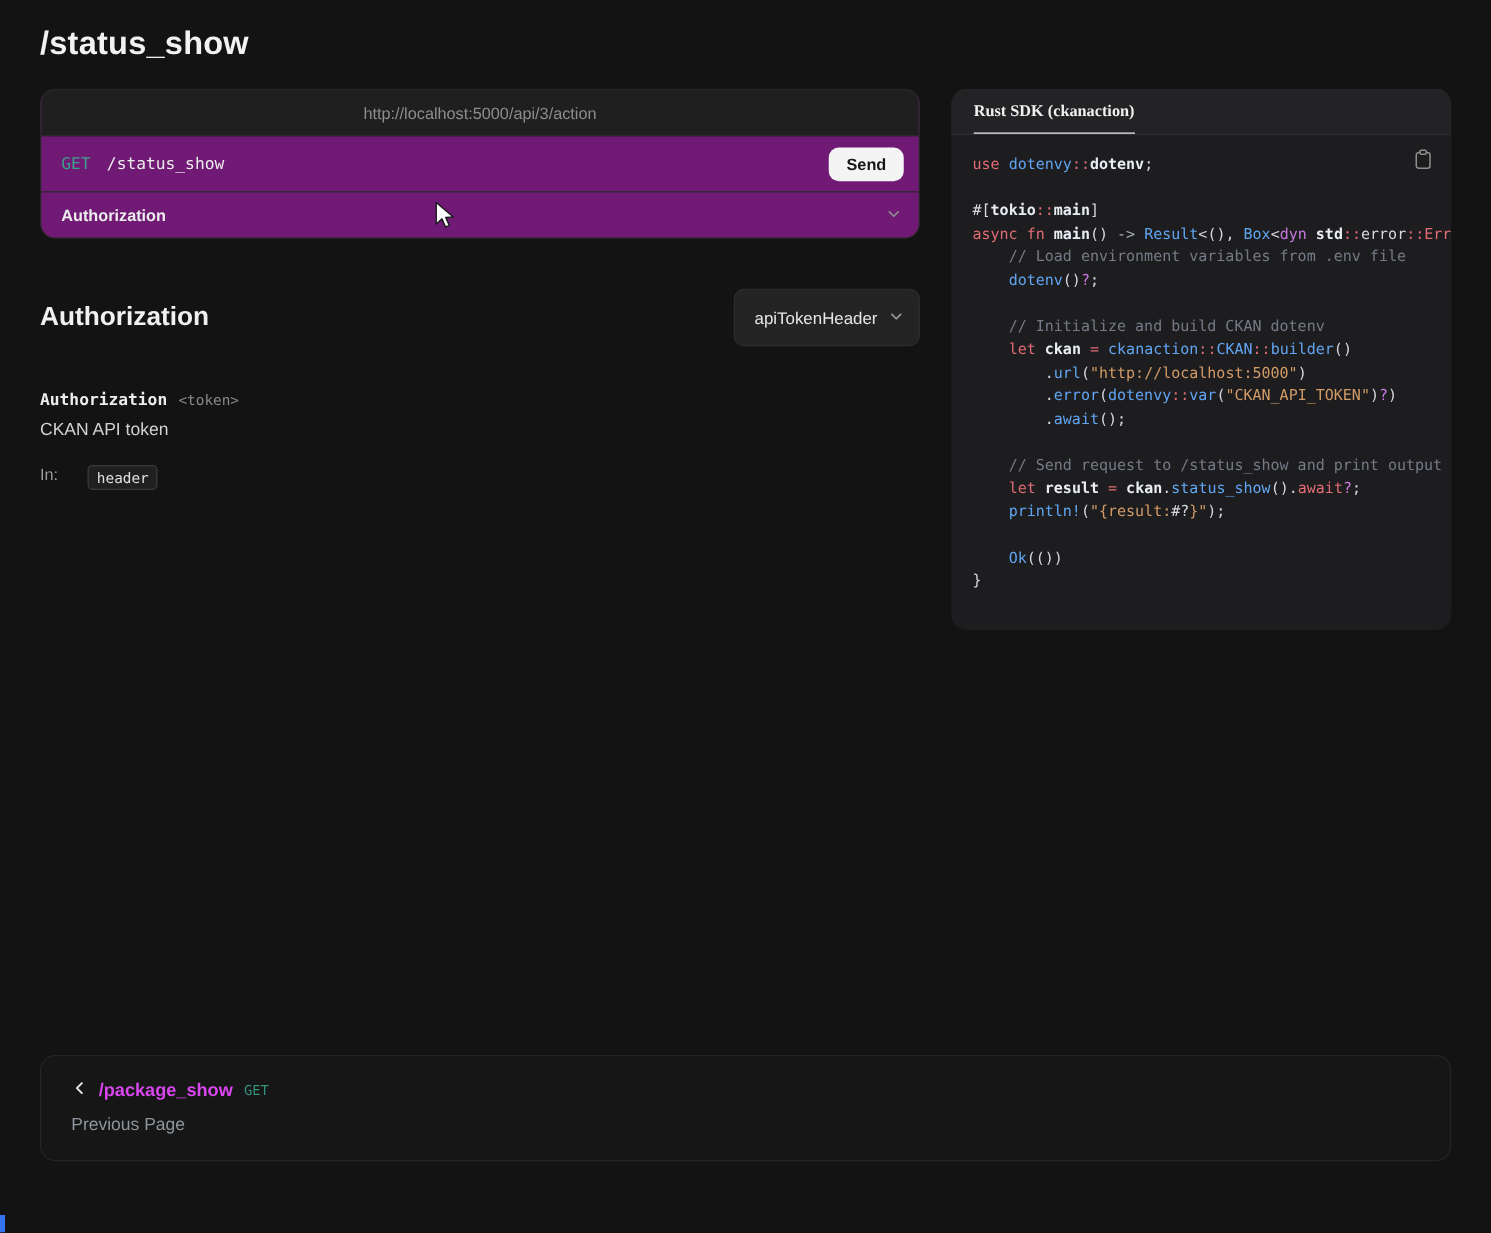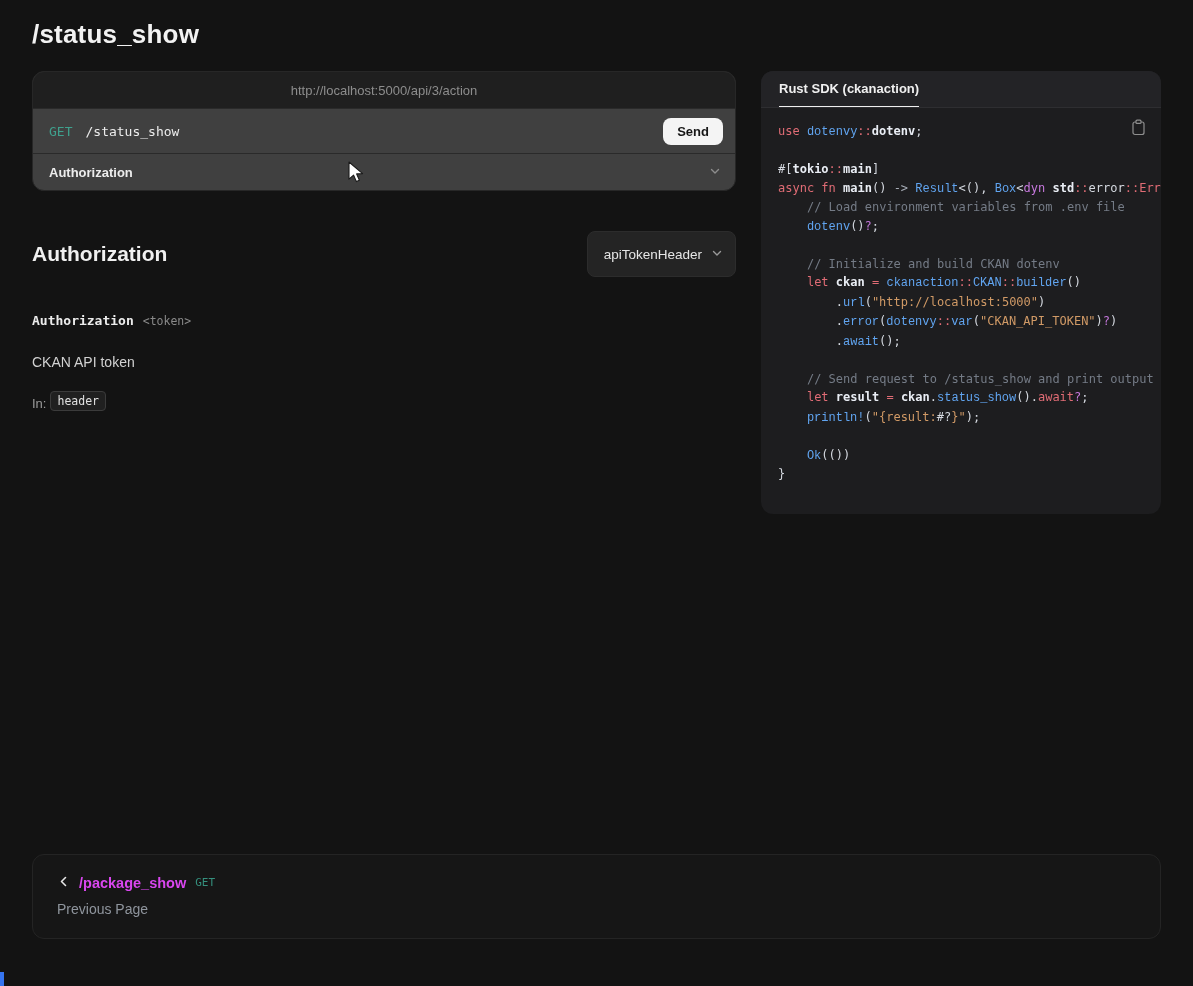--- a/index.html
+++ b/index.html
@@ -14,21 +14,21 @@
 
   
   .page-title { font-size:26px; font-weight:700; letter-spacing:.2px; padding-top:19px; color:#f2f2f2; }
   .page-desc  { margin-top:25px; font-size:15px; color:#d6d6d6; }
 
   
   .columns { display:flex; gap:25px; margin-top:21px; align-items:flex-start; }
   .left-col { flex:1; min-width:0; }
 
   
-  .request-card { background:#404040; border:1px solid #272727; border-radius:12px; overflow:hidden; }
+  .request-card { background:#701a75; border:1px solid #272727; border-radius:12px; overflow:hidden; }
   .url-bar { height:37px; background:#1f1f1f; border-bottom:1px solid #2a2a2a;
              display:flex; align-items:center; justify-content:center;
              font-size:13px; color:#8d8d8d; }
   .request-row { height:44px; display:flex; align-items:center; padding:0 12px 0 16px; }
   .method { font-family:"DejaVu Sans Mono", monospace; font-size:13px; color:#3fa08d; }
   .path   { font-family:"DejaVu Sans Mono", monospace; font-size:13px; color:#ececec; margin-left:13px; }
   .send-btn { margin-left:auto; background:#f4f4f4; color:#161616; border:none; border-radius:8px;
               font-family:"Liberation Sans", sans-serif; font-size:13px; font-weight:600;
               padding:6px 14px; cursor:pointer;text-align:right; }
   .auth-row { height:37px; border-top:1px solid #2a2a2a; display:flex; align-items:center;
@@ -37,36 +37,36 @@
 
   
   .auth-head { margin-top:40px; display:flex; align-items:center; justify-content:space-between; }
   .auth-title { font-size:21px; font-weight:700; color:#f0f0f0; }
   .scheme-btn { background:#242424; border:1px solid #2c2c2c; border-radius:8px; color:#e6e6e6;
                 font-family:"Liberation Sans", sans-serif; font-size:13.5px;
                 height:46px; padding:0 12px 0 16px; display:flex; align-items:center; gap:9px; cursor:pointer; }
   .param-line { margin-top:36px; display:flex; align-items:baseline; gap:9px; }
   .param-name { font-family:"DejaVu Sans Mono", monospace; font-size:13px; font-weight:700; color:#ececec; }
   .param-type { font-family:"DejaVu Sans Mono", monospace; font-size:11.5px; color:#8a8a8a; }
-  .param-desc { margin-top:26px; font-size:14px; color:#d2d2d2; }
-  .param-in   { margin-top:21px; display:flex; align-items:flex-end; gap:4px; font-size:13px; color:#9b9b9b; }
+  .param-desc { margin-top:7px; font-size:14px; color:#d2d2d2; }
+  .param-in   { margin-top:21px; display:flex; align-items:flex-start; gap:24px; font-size:13px; color:#9b9b9b; }
   .in-badge   { font-family:"DejaVu Sans Mono", monospace; font-size:11.5px; color:#e0e0e0;
                 background:#202020; border:1px solid #3b3b3b; border-radius:4px; padding:2px 6px; }
 
   
   .code-panel { width:400px; background:#1d1d1f; border-radius:12px; position:relative; overflow:hidden; }
   .panel-header { height:37px; background:#232326; border-bottom:1px solid #2e2e31;
-                  display:flex; padding:0 18px; }
+                  display:flex; padding:0 18px;font-family:Liberation Serif, serif; }
   .panel-tab { font-size:13px; font-weight:700; color:#f0f0f0; height:36px;
                display:flex; align-items:center; border-bottom:1.5px solid #efefef; cursor:pointer; }
   .copy-btn { position:absolute; top:46px; right:13px; background:none; border:none; cursor:pointer; padding:2px; }
   .code { padding:14px 0 30px 17px; font-family:"DejaVu Sans Mono", monospace;
           font-size:12px; line-height:18.5px; white-space:pre; overflow:hidden; }
   .tok-kw { color:#e06c75; }
-  .tok-fn { color:#61a5f1;font-family:Liberation Mono, monospace; }
+  .tok-fn { color:#61a5f1; }
   .tok-id { color:#e9edf4; font-weight:700; }
   .tok-pl { color:#d4d8df; }
   .tok-cm { color:#747b86; }
   .tok-st { color:#d19a66; }
   .tok-pu { color:#c678dd; }
   .tok-op { color:#a8aeb8; }
 
   
   .footer-nav { margin-top:340px; background:#161616; border:1px solid #242424; border-radius:12px;
                 padding:19px 24px 21px 24px; cursor:pointer; }

